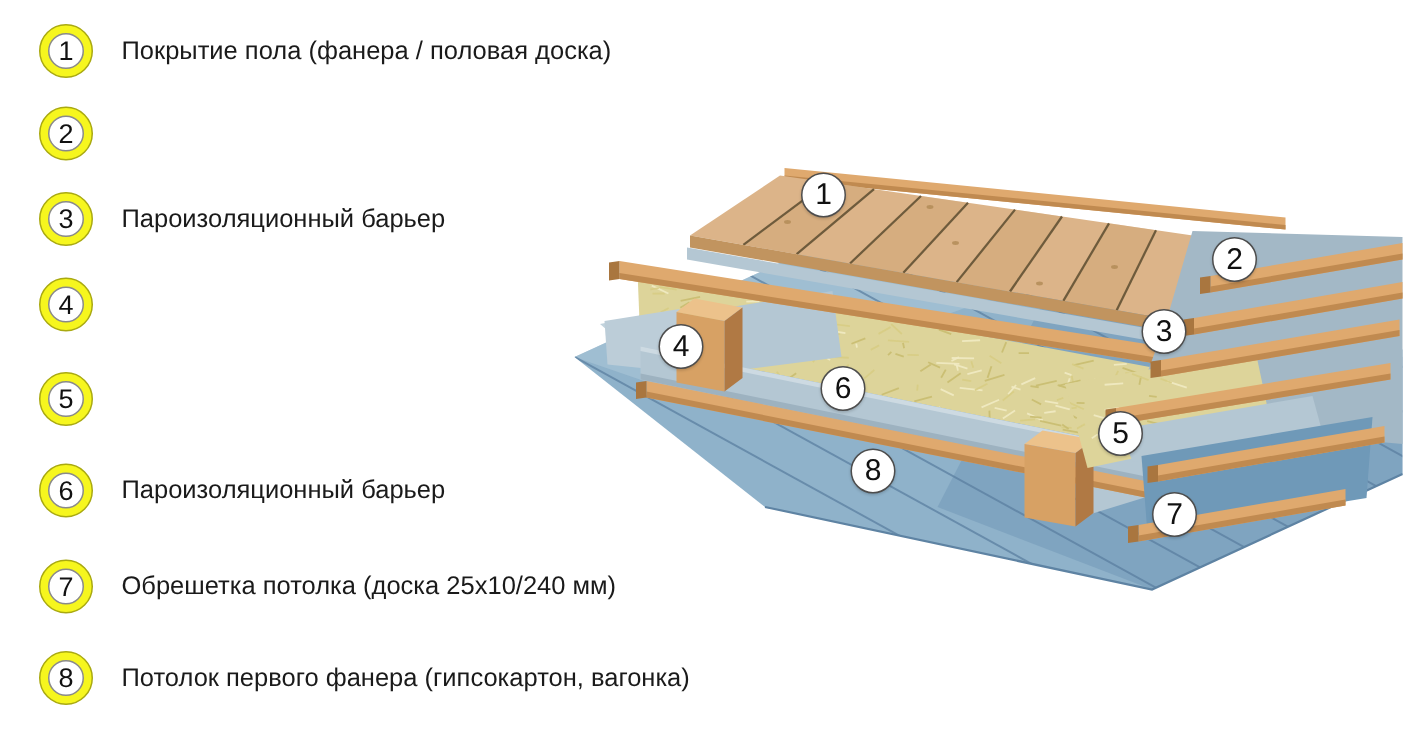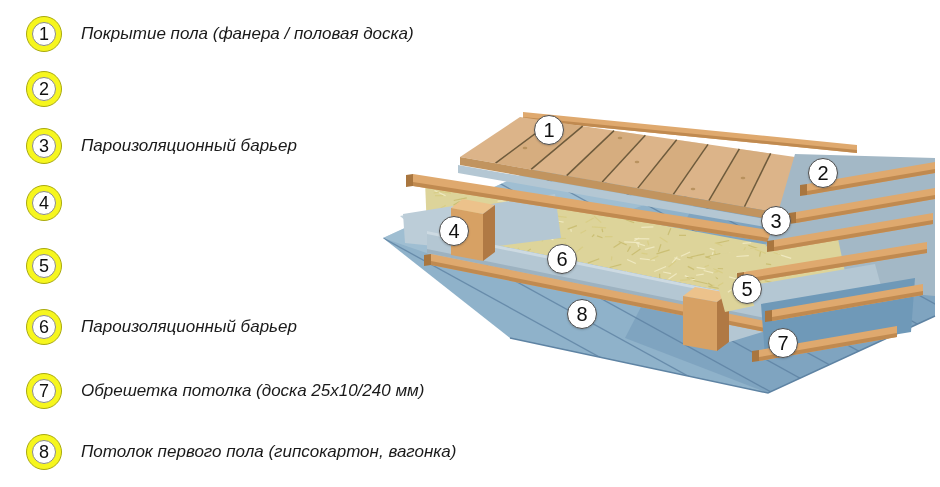--- a/index.html
+++ b/index.html
@@ -8,21 +8,21 @@
   .canvas{position:absolute;inset:0;background:#fff;}
   
   .legend-row{position:absolute;left:26px;height:36px;display:flex;align-items:center;}
   .badge{width:36px;height:36px;border-radius:50%;background:#f6f61e;
          border:1px solid #a9a911;box-sizing:border-box;
          display:flex;align-items:center;justify-content:center;flex:0 0 auto;}
   .badge-inner{width:24px;height:24px;border-radius:50%;background:#ffffff;
          border:1px solid #8a8a8a;box-sizing:border-box;
          display:flex;align-items:center;justify-content:center;
          font-size:18px;color:#111;}
-  .legend-label{margin-left:19px;font-size:17px;color:#1a1a1a;white-space:nowrap;font-style:italic;}
+  .legend-label{margin-left:19px;font-size:17px;color:#1a1a1a;white-space:nowrap;}
   
   #diagram{position:absolute;left:375px;top:88px;width:565px;height:335px;}
   .marker{position:absolute;width:30px;height:30px;border-radius:50%;
           background:#fff;border:1.6px solid #4d4d4d;box-sizing:border-box;
           display:flex;align-items:center;justify-content:center;
           font-size:20px;color:#111;
           box-shadow:0 1px 2px rgba(0,0,0,.18);}
 </style>
 </head>
 <body>
@@ -66,21 +66,21 @@
       <div class="legend-row" style="top: 373px;">
         <div class="badge">
           <div class="badge-inner">7</div>
         </div>
         <div class="legend-label">Обрешетка потолка (доска 25x10/240 мм)</div>
       </div>
       <div class="legend-row" style="top: 434px;">
         <div class="badge">
           <div class="badge-inner">8</div>
         </div>
-        <div class="legend-label">Потолок первого пола (гипсокартон, вагонка)</div>
+        <div class="legend-label">Потолок первого фанера (гипсокартон, вагонка)</div>
       </div>
     </div>
 
   <svg id="diagram" viewBox="0 0 565 335">
     <defs>
       <clipPath id="clipBlue">
         <polygon points="8,150 200,62 560,145 560,228 393,305 135,250"></polygon>
       </clipPath>
       <clipPath id="clipInsulBand">
         <polygon points="50,93 420,162 420,218 52,143"></polygon>

